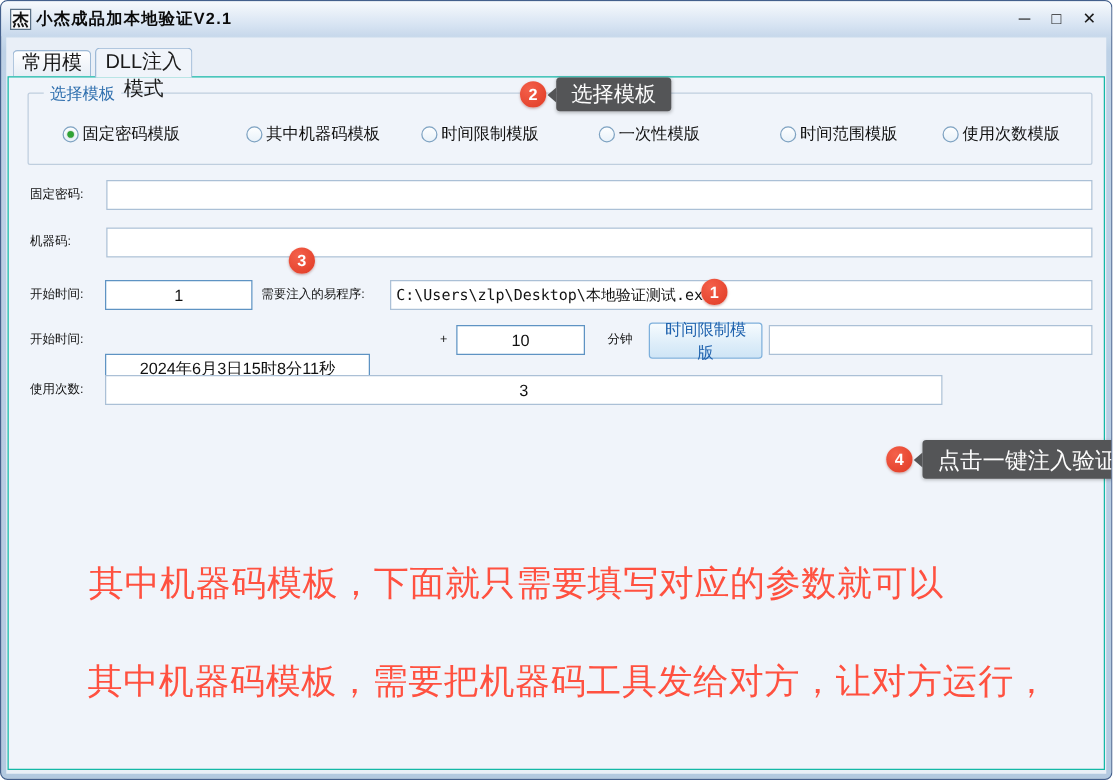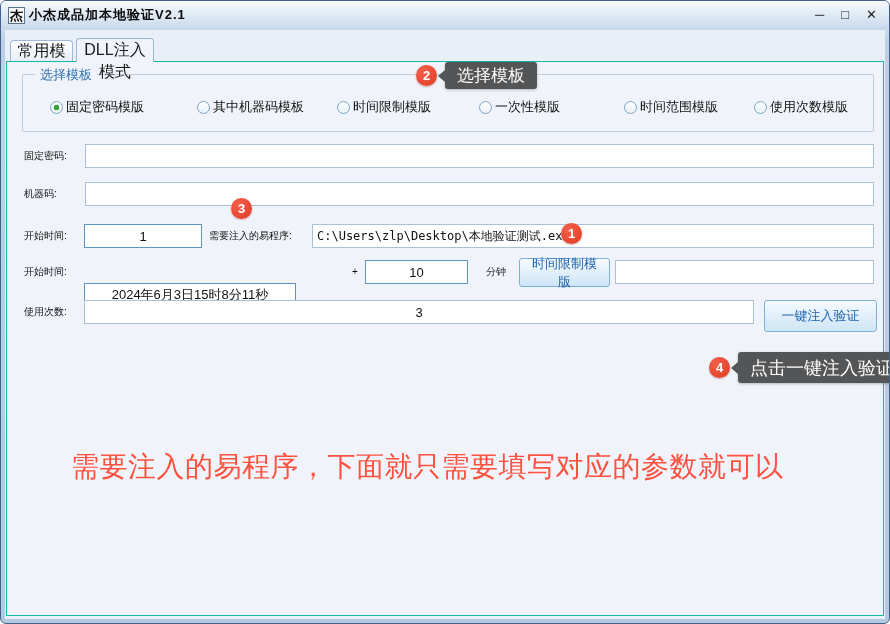--- a/index.html
+++ b/index.html
@@ -132,29 +132,29 @@
       <div class="flabel" style="left:17px;top:198px">开始时间:</div>
       <input class="tb strong center" style="left: 77px; top: 198px; width: 212px; margin-top: 23px;" value="2024年6月3日15时8分11秒">
       <div class="flabel" style="left:341px;top:198px;width:14px;text-align:center">+</div>
       <input class="tb strong center" style="left: 358px; top: 198px; width: 103px;" value="10">
       <div class="flabel" style="left:479px;top:198px">分钟</div>
       <button class="btn" style="left:512px;top:196px;width:91px;height:29px">时间限制模版</button>
       <input class="tb" style="left: 608px; top: 198px; width: 259px;" value="">
 
       <div class="flabel" style="left:17px;top:238px">使用次数:</div>
       <input class="tb center" style="left: 77px; top: 238px; width: 670px;" value="3">
-      <button class="btn" style="left:757px;top:238px;width:113px;height:32px">一键注入验证</button>
 
       <div class="badge" style="left:409px;top:3px">2</div>
       <div class="tip" style="left:438px;top:0px;height:27px">选择模板</div>
 
       <div class="badge" style="left:224px;top:136px">3</div>
 
       <div class="badge" style="left:554px;top:161px">1</div>
 
       <div class="badge" style="left:702px;top:295px">4</div>
       <div class="tip" style="left:731px;top:290px;height:31px;font-size:18px">点击一键注入验证</div>
 
-      <div class="note" style="left:64px;top:386px">需要注入的易程序，下面就只需要填写对应的参数就可以</div>
+      <div class="note" style="left:64px;top:386px">其中机器码模板，下面就只需要填写对应的参数就可以</div>
+      <div class="note" style="left:63px;top:464px">其中机器码模板，需要把机器码工具发给对方，让对方运行，</div>
 
     </div>
   </div>
 </div>
 
 </body></html>

